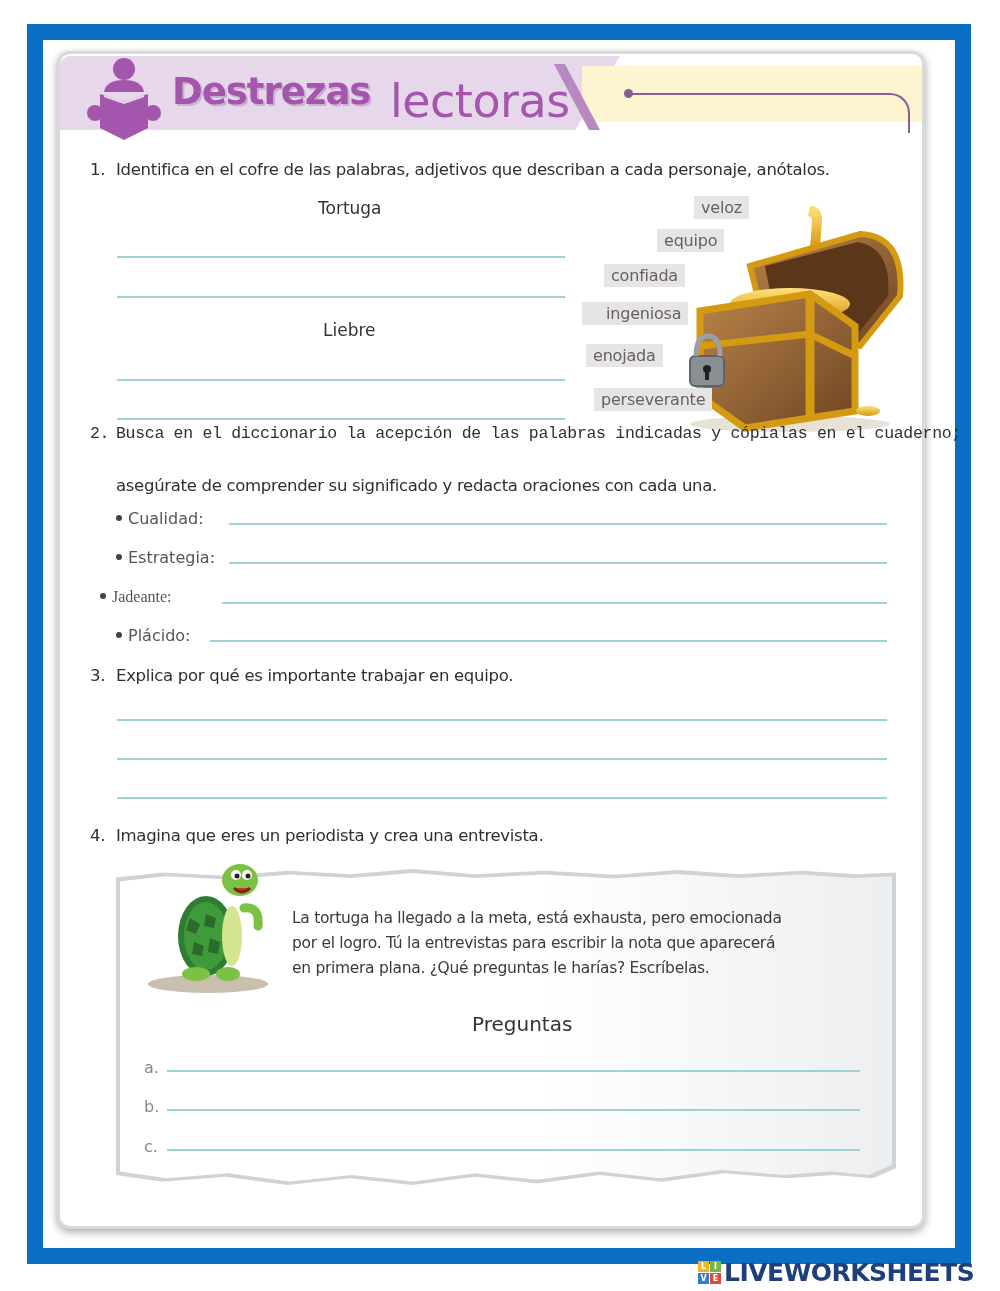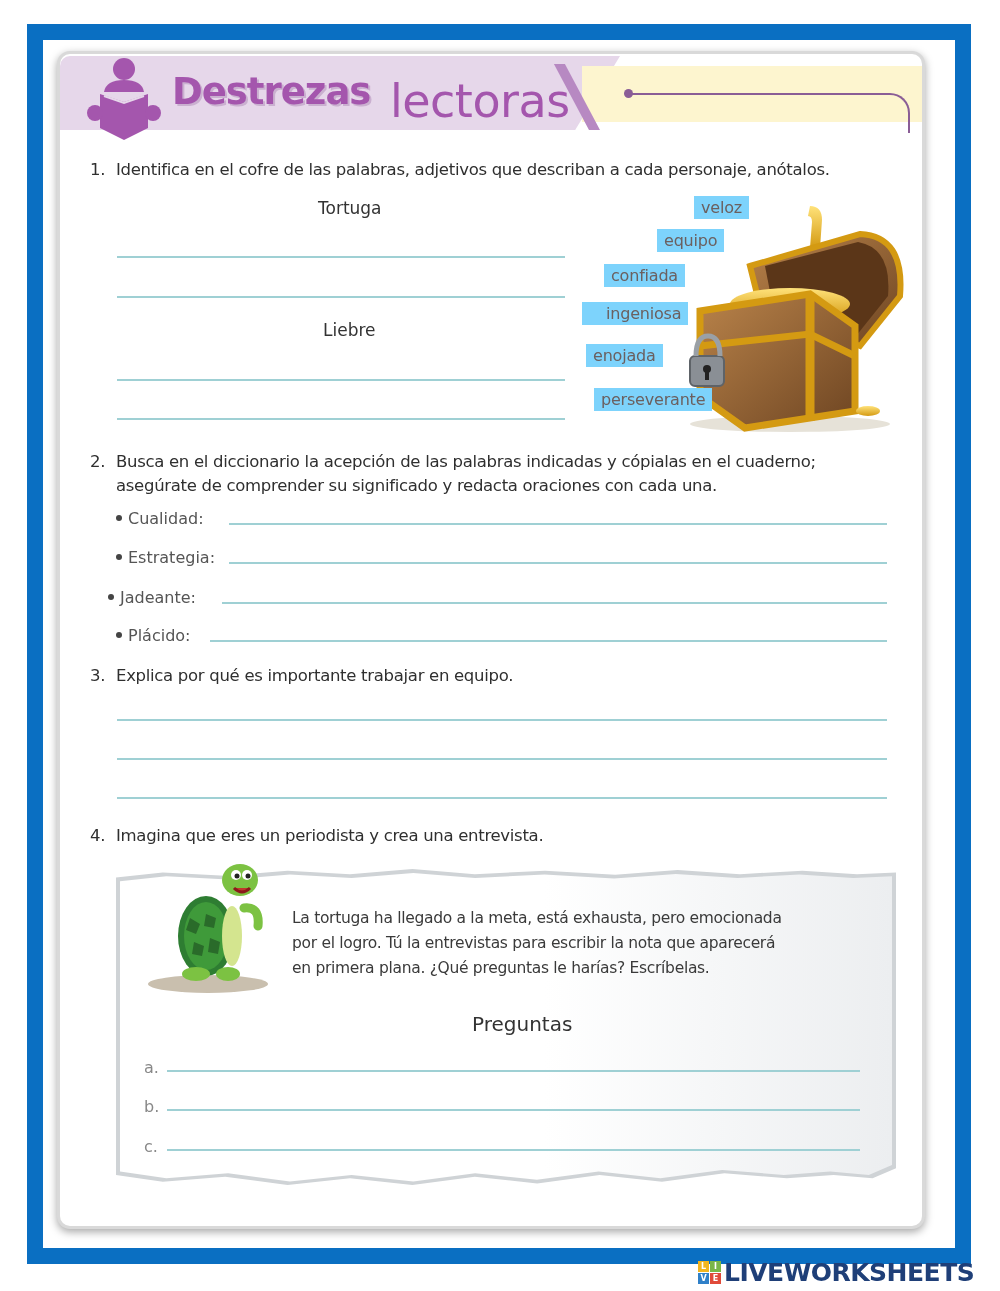--- a/index.html
+++ b/index.html
@@ -56,21 +56,21 @@
     .input-line {
       position: absolute; height: 22px; background: transparent; border: none;
       border-bottom: 2px solid #9fd0d4; outline: none;
       font-family: "DejaVu Sans", sans-serif; font-size: 15px; color: #1a4f8a;
     }
     .bullet { position: absolute; font-size: 16px; color: #555; }
     .bullet .dot { display: inline-block; width: 6px; height: 6px; border-radius: 50%; background: #444; margin-right: 6px; vertical-align: middle; position: relative; top: -2px; }
 
     
     .tag {
-      position: absolute; background: #7dd3fc; color: #6b6060; font-size: 16px;
+      position: absolute; background: #e5e5e5; color: #6b6060; font-size: 16px;
       padding: 2px 7px; letter-spacing: -0.2px;
     }
 
     
     .chest { position: absolute; left: 660px; top: 196px; width: 250px; height: 240px; }
 
     
     .paper-box {
       position: absolute; left: 120px; top: 868px; width: 772px; height: 330px;
       background: linear-gradient(90deg, #ffffff 0%, #ffffff 55%, #eceef0 100%);
@@ -155,32 +155,32 @@
   <ellipse cx="208" cy="215" rx="12" ry="5" fill="url(#gold)"></ellipse>
 </svg>
 
 <div class="tag" style="left:694px; top:196px;">veloz</div>
 <div class="tag" style="left:657px; top:229px;">equipo</div>
 <div class="tag" style="left:604px; top:264px;">confiada</div>
 <div class="tag" style="left:582px; top:302px;padding-left:24px;">ingeniosa</div>
 <div class="tag" style="left:586px; top:344px;">enojada</div>
 <div class="tag" style="left:594px; top:388px;">perseverante</div>
 
-<div class="q" style="left:90px; top:452px;">
+<div class="q" style="left:90px; top:424px;font-family:Liberation Mono, monospace;">
   <span class="num">2.</span><span>Busca en el diccionario la acepción de las palabras indicadas y cópialas en el cuaderno;</span>
 </div>
 <div class="q" style="left:116px; top:476px;">asegúrate de comprender su significado y redacta oraciones con cada una.</div>
 
 <div class="bullet" style="left:116px; top:509px;"><span class="dot"></span><span>Cualidad:</span></div>
 <input class="input-line" style="left: 229px; top: 503px; width: 658px;" value="">
 
 <div class="bullet" style="left:116px; top:548px;"><span class="dot"></span><span>Estrategia:</span></div>
 <input class="input-line" style="left: 229px; top: 542px; width: 658px;" value="">
 
-<div class="bullet" style="left:108px; top:588px;"><span class="dot"></span><span>Jadeante:</span></div>
+<div class="bullet" style="left:100px; top:588px;font-family:Liberation Serif, serif;"><span class="dot"></span><span>Jadeante:</span></div>
 <input class="input-line" style="left: 222px; top: 582px; width: 665px;" value="">
 
 <div class="bullet" style="left:116px; top:626px;"><span class="dot"></span><span>Plácido:</span></div>
 <input class="input-line" style="left: 210px; top: 620px; width: 677px;" value="">
 
 <div class="q" style="left:90px; top:666px;">
   <span class="num">3.</span><span>Explica por qué es importante trabajar en equipo.</span>
 </div>
 <input class="input-line" style="left: 117px; top: 699px; width: 770px;">
 <input class="input-line" style="left: 117px; top: 738px; width: 770px;">

